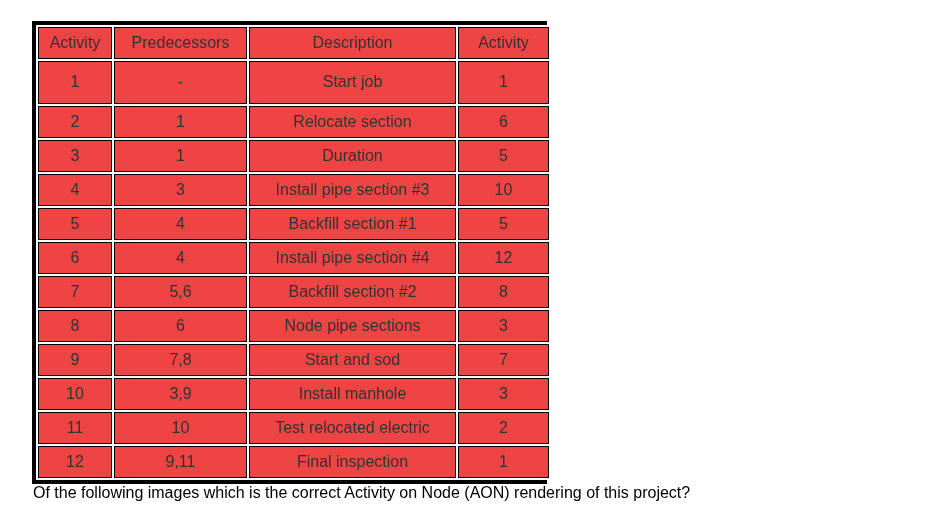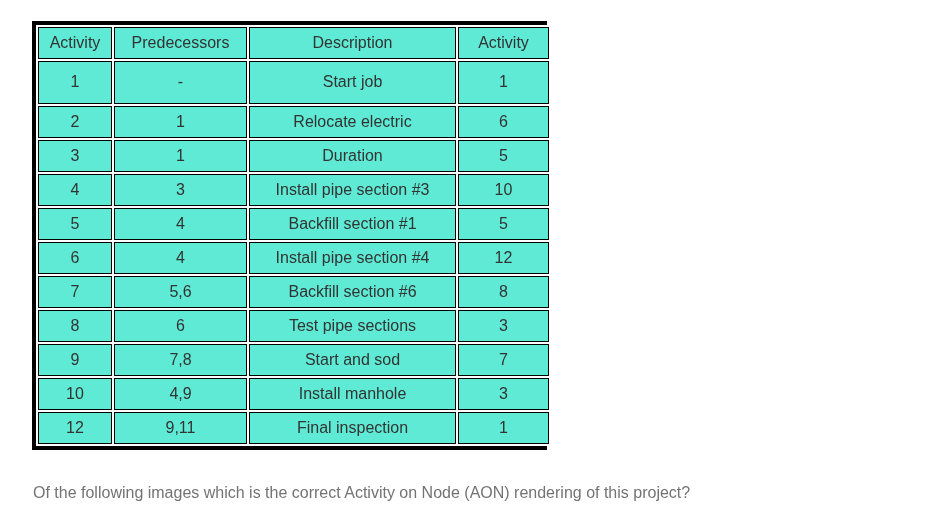--- a/index.html
+++ b/index.html
@@ -38,21 +38,21 @@
   table.activity-table th,
   table.activity-table td {
     border: 1px solid #000000;
     text-align: center;
     vertical-align: middle;
     font-weight: normal;
     font-size: 16px;
     line-height: 1.15;
     color: #333333;
     padding: 3px 2px;
-    background: #5eead4;
+    background: #ef4444;
     white-space: nowrap;
     overflow: hidden;
   }
 
   table.activity-table thead th {
     height: 24px;
   }
 
   table.activity-table tbody tr td {
     height: 24px;
@@ -67,21 +67,21 @@
   col.col-predecessors { width: 133px; }
   col.col-description  { width: 207px; }
   col.col-duration     { width: 91px; }
 
   #question-text {
     position: absolute;
     left: 33px;
     top: 483px;
     font-size: 16px;
     line-height: 20px;
-    color: #737373;
+    color: #000000;
     white-space: nowrap;
   }
 </style>
 </head>
 <body>
 
 <div id="activity-table-wrap">
   <table class="activity-table">
     <colgroup>
       <col class="col-activity">
@@ -100,21 +100,21 @@
     <tbody id="table-body">
         <tr class="first-row">
           <td>1</td>
           <td>-</td>
           <td>Start job</td>
           <td>1</td>
         </tr>
         <tr>
           <td>2</td>
           <td>1</td>
-          <td>Relocate electric</td>
+          <td>Relocate section</td>
           <td>6</td>
         </tr>
         <tr>
           <td>3</td>
           <td>1</td>
           <td>Duration</td>
           <td>5</td>
         </tr>
         <tr>
           <td>4</td>
@@ -130,40 +130,46 @@
         </tr>
         <tr>
           <td>6</td>
           <td>4</td>
           <td>Install pipe section #4</td>
           <td>12</td>
         </tr>
         <tr>
           <td>7</td>
           <td>5,6</td>
-          <td>Backfill section #6</td>
+          <td>Backfill section #2</td>
           <td>8</td>
         </tr>
         <tr>
           <td>8</td>
           <td>6</td>
-          <td>Test pipe sections</td>
+          <td>Node pipe sections</td>
           <td>3</td>
         </tr>
         <tr>
           <td>9</td>
           <td>7,8</td>
           <td>Start and sod</td>
           <td>7</td>
         </tr>
         <tr>
           <td>10</td>
-          <td>4,9</td>
+          <td>3,9</td>
           <td>Install manhole</td>
           <td>3</td>
+        </tr>
+        <tr>
+          <td>11</td>
+          <td>10</td>
+          <td>Test relocated electric</td>
+          <td>2</td>
         </tr>
         <tr>
           <td>12</td>
           <td>9,11</td>
           <td>Final inspection</td>
           <td>1</td>
         </tr>
       </tbody>
   </table>
 </div>

